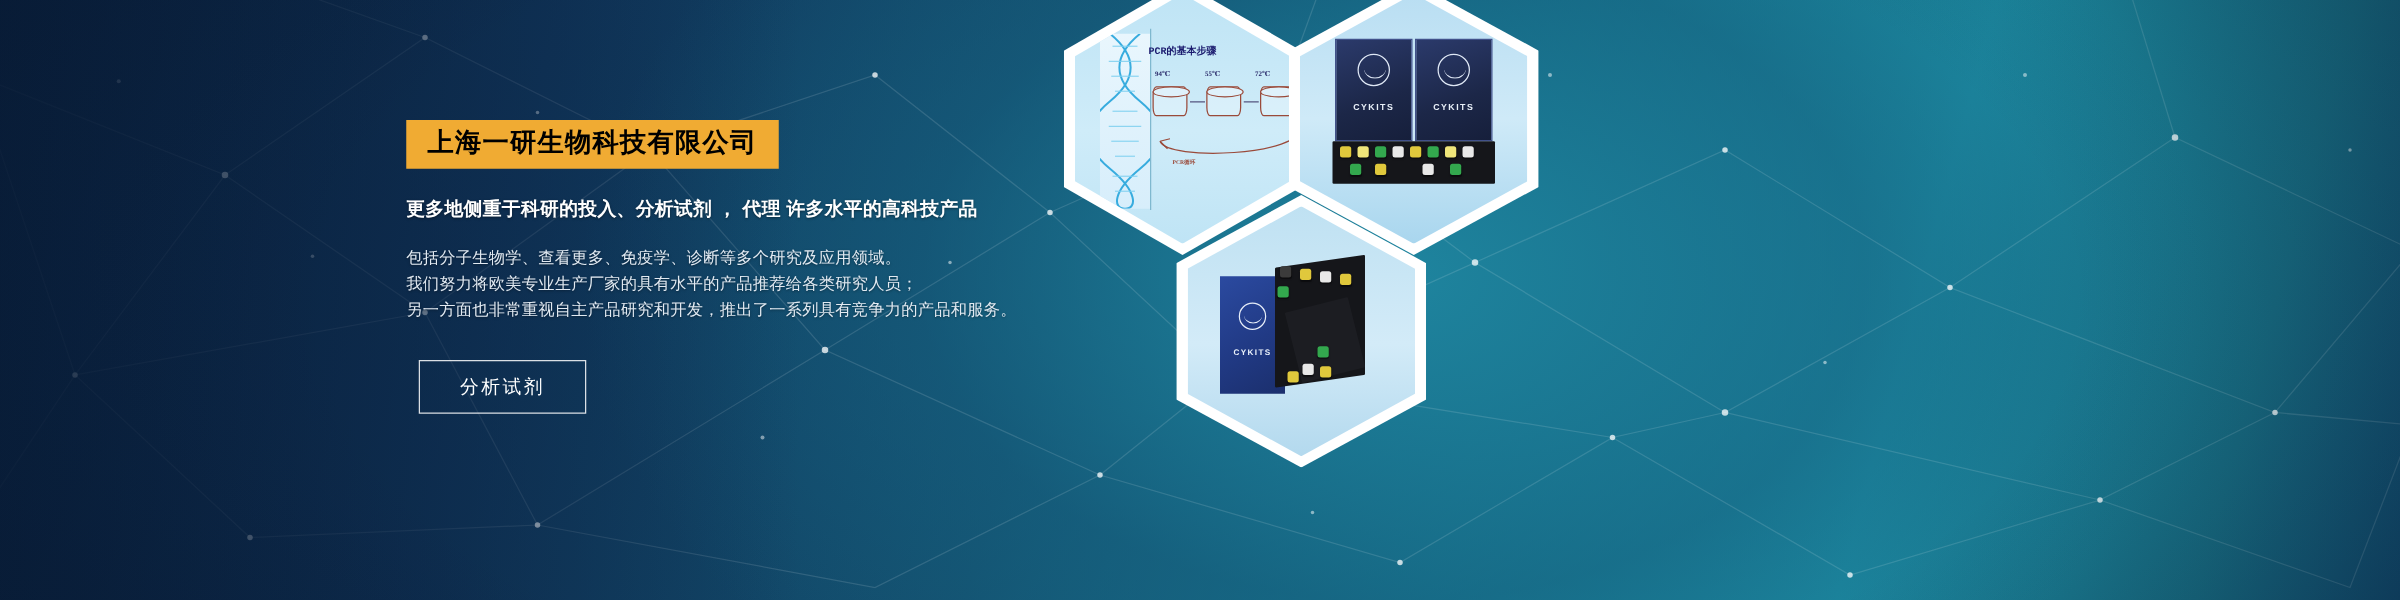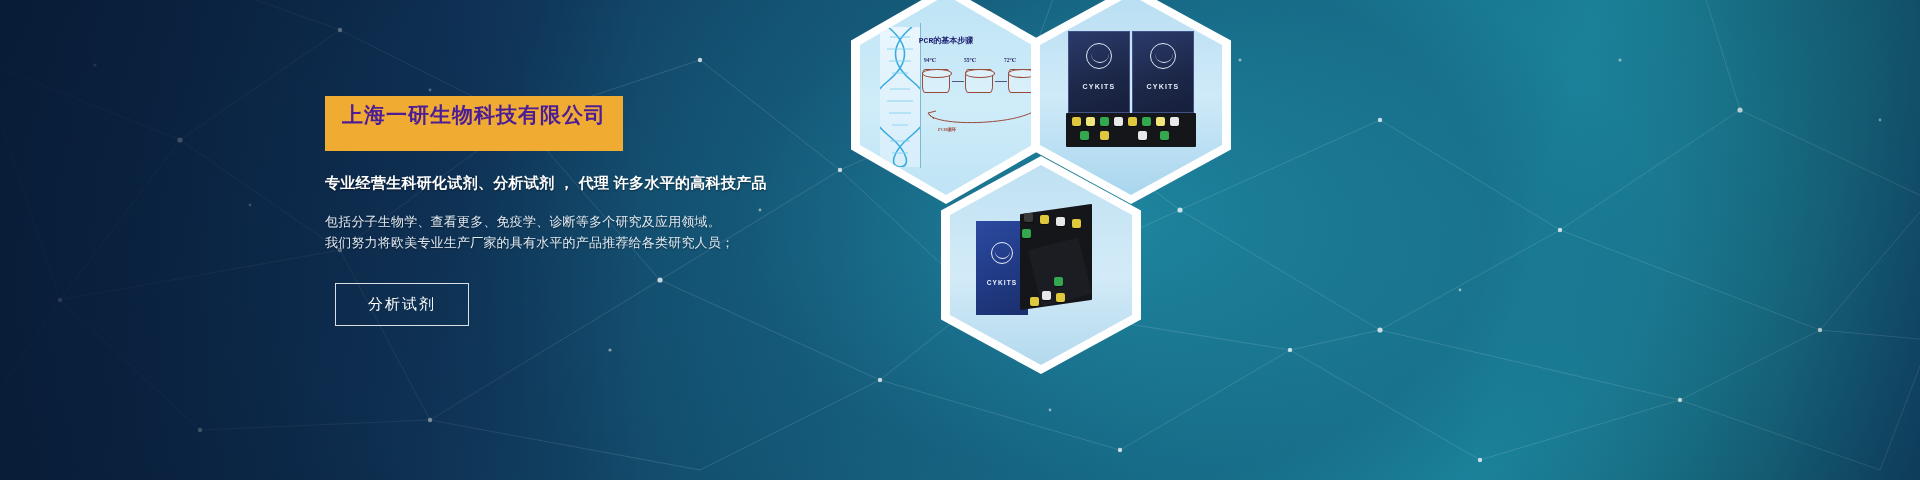--- a/index.html
+++ b/index.html
@@ -30,25 +30,25 @@
   }
 
   
   #text-block {
     position:absolute; left:325px; top:96px; width:520px;
     z-index:6;
   }
   .title-badge {
     display:inline-block;
     background:#f0ab33;
-    color:#4c1d95;
+    color:#000000;
     font-size:21px;
     font-weight:bold;
     letter-spacing:1px;
-    padding:7px 17px 24px 17px;
+    padding:7px 17px 8px 17px;
     line-height:1.15;
     white-space:nowrap;
   }
   .subtitle {
     margin-top:23px;
     color:#ffffff;
     font-size:15px;
     font-weight:bold;
     letter-spacing:0.3px;
     white-space:nowrap;
@@ -199,25 +199,26 @@
     </g>
   </svg>
 
   <div class="left-dark"></div>
   <div class="vignette"></div>
 
   <div id="text-block">
 
     <div class="title-badge">上海一研生物科技有限公司</div>
 
-    <div class="subtitle">专业经营生科研化试剂、分析试剂 ， 代理 许多水平的高科技产品</div>
+    <div class="subtitle">更多地侧重于科研的投入、分析试剂 ， 代理 许多水平的高科技产品</div>
 
     <div class="body-lines">
       <div class="body-line">包括分子生物学、查看更多、免疫学、诊断等多个研究及应用领域。</div>
       <div class="body-line">我们努力将欧美专业生产厂家的具有水平的产品推荐给各类研究人员；</div>
+      <div class="body-line">另一方面也非常重视自主产品研究和开发，推出了一系列具有竞争力的产品和服务。</div>
     </div>
 
     <button class="more-btn">分析试剂</button>
   </div>
 
   <div id="hex-cluster">
 
     <div class="hex hex-outer" id="hex-pcr">
       <div class="hex-inner">
         <div class="pcr-slide">

